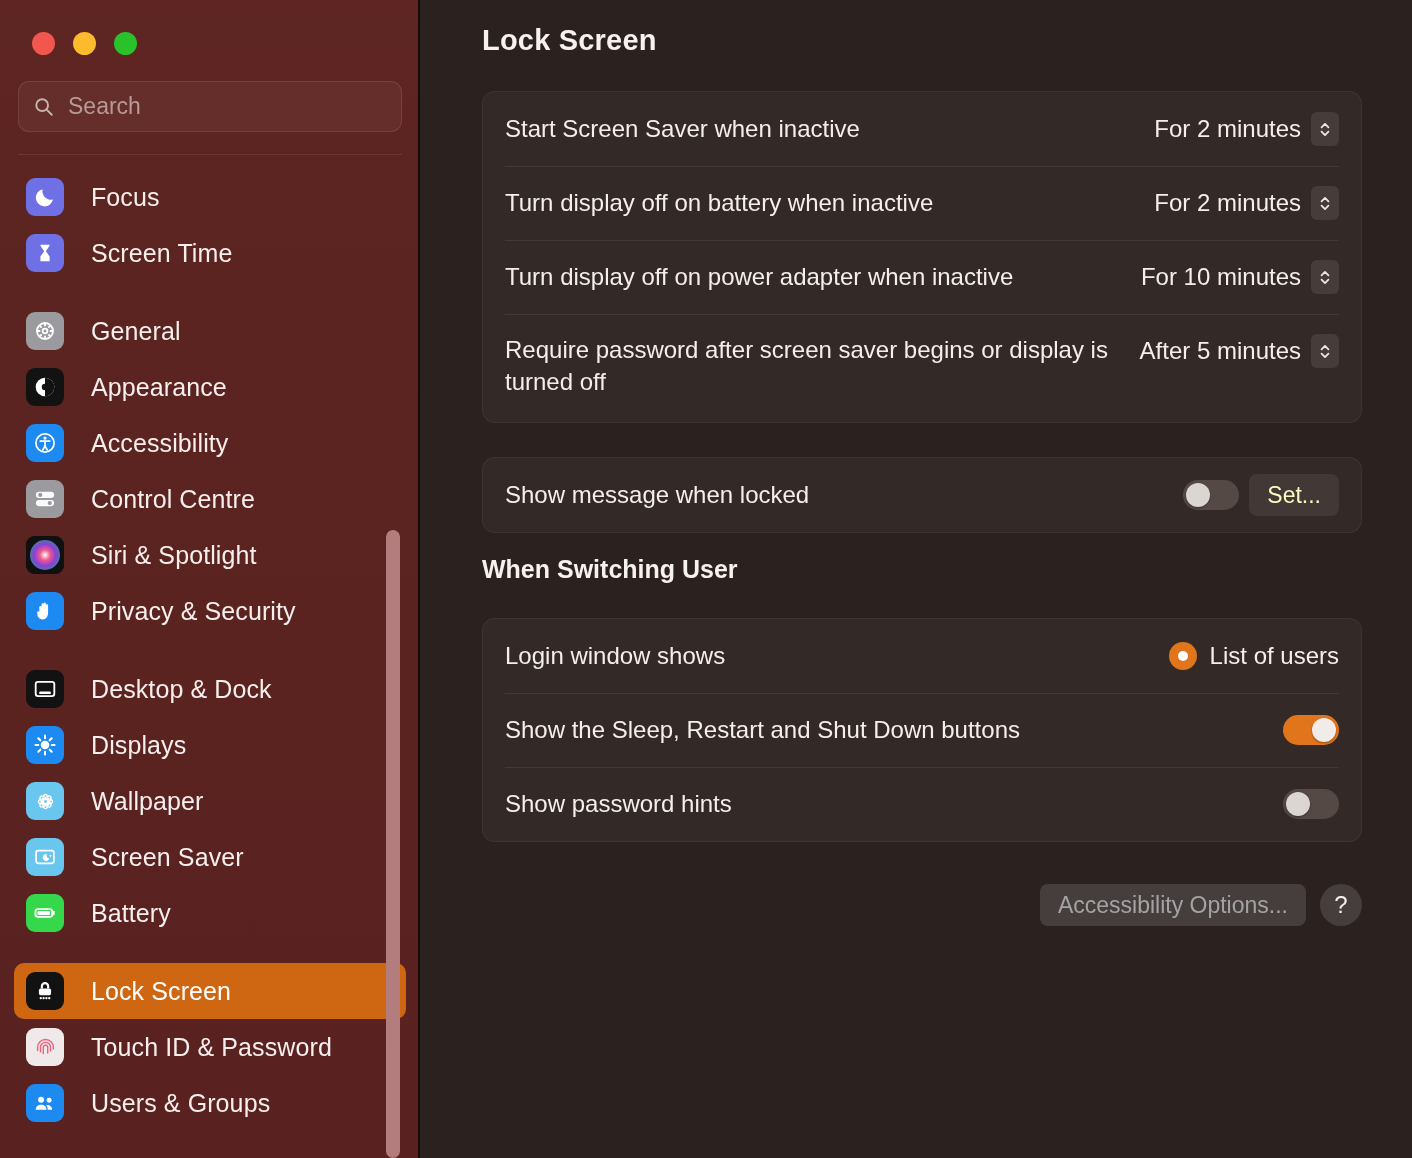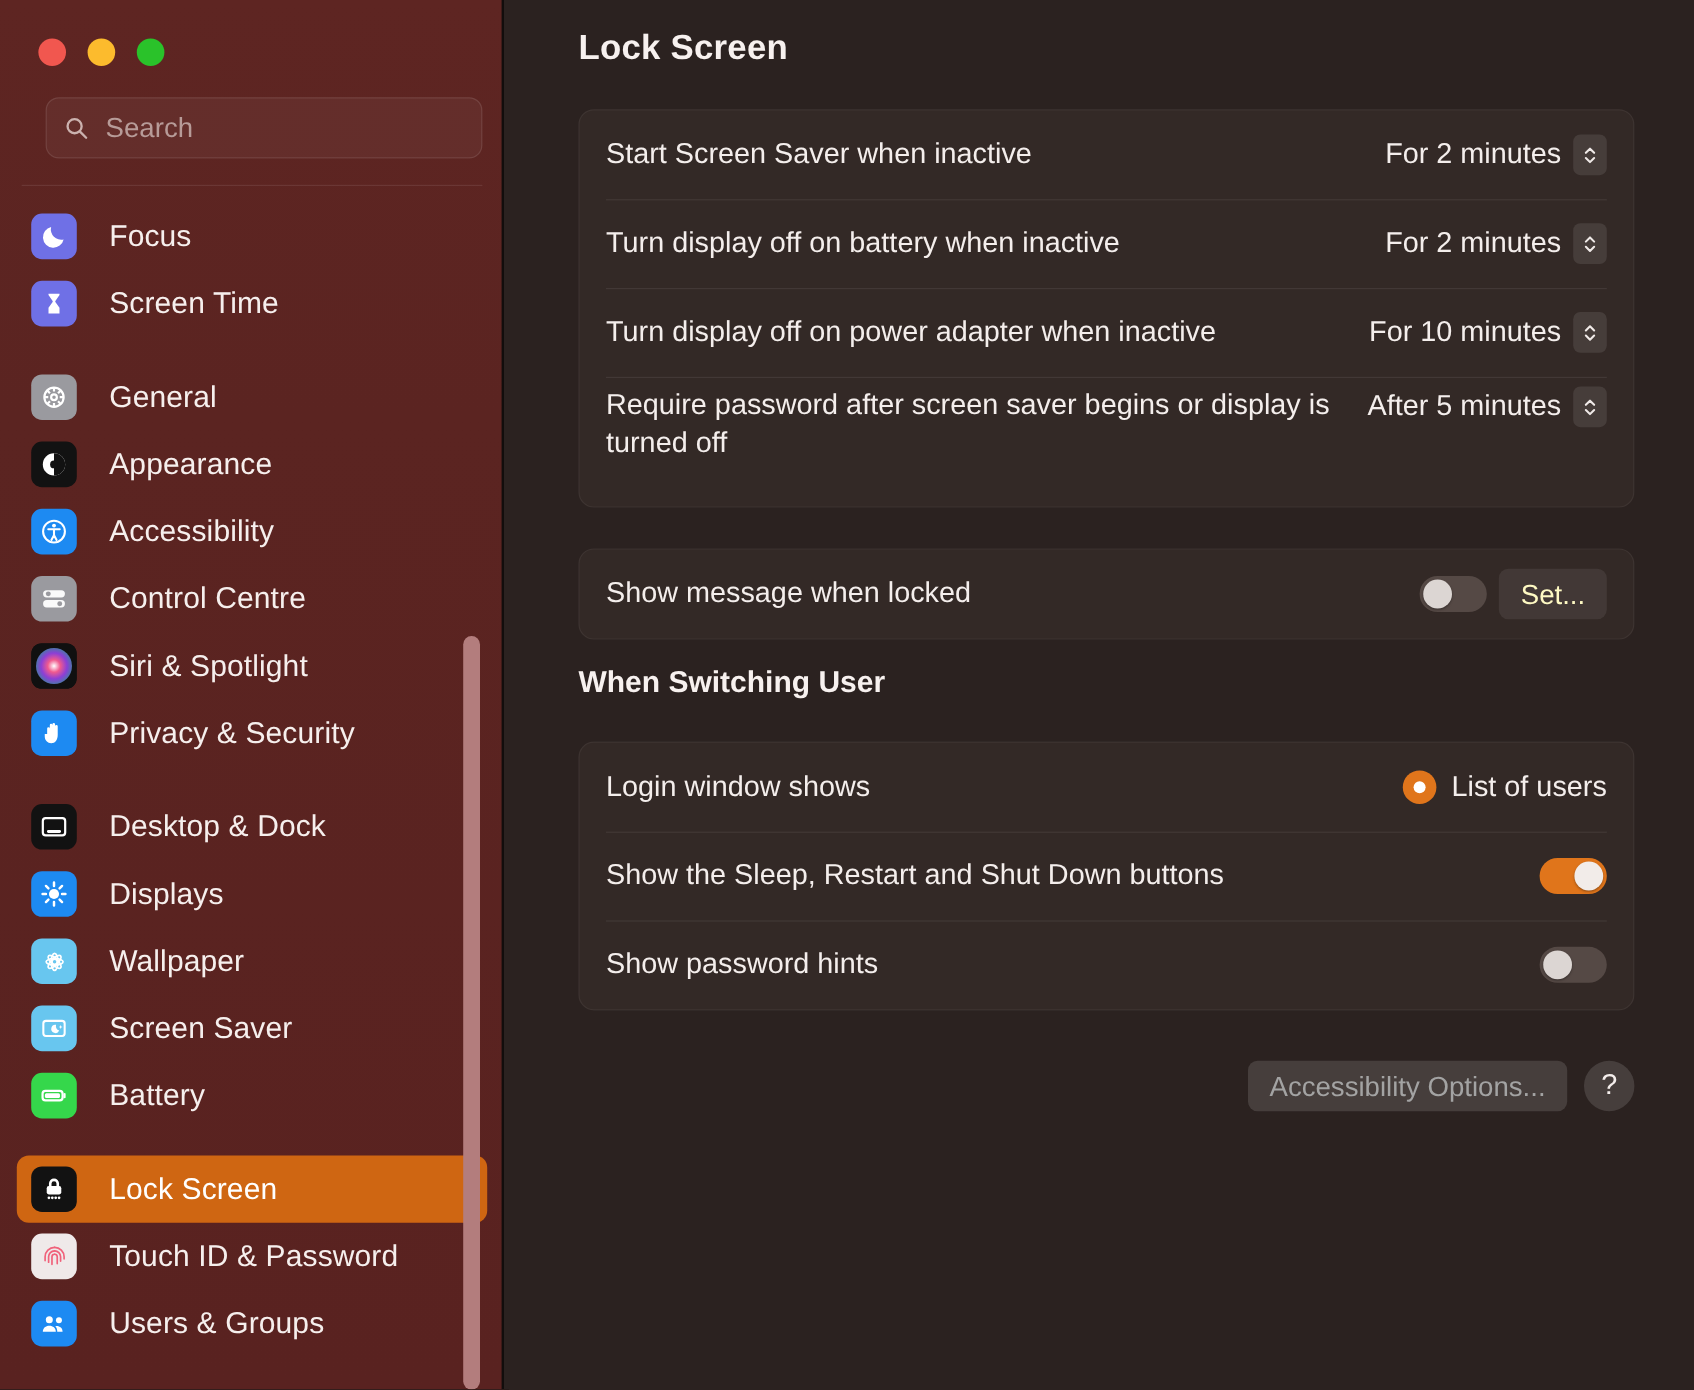--- a/index.html
+++ b/index.html
@@ -34,21 +34,20 @@
   .tl.green  { background: #2ac22a; }
 
   .search-wrap { padding: 26px 18px 0 18px; }
   .search-box {
     display: flex; align-items: center;
     height: 51px; border-radius: 11px;
     background: rgba(255,255,255,0.045);
     border: 1px solid rgba(255,255,255,0.10);
     padding: 0 14px;
     gap: 13px;
-    margin-left: 20px;
   }
   .search-icon { width: 22px; height: 22px; flex: 0 0 22px; opacity: .82; }
   .search-input {
     background: transparent; border: 0; outline: 0;
     color: #f0e7e5;
     font-family: "Liberation Sans", sans-serif;
     font-size: 23px;
     width: 100%;
   }
   .search-input::placeholder { color: #b79b98; }
@@ -117,21 +116,21 @@
     position: relative;
   }
   .row + .row::before {
     content: ""; position: absolute; left: 22px; right: 22px; top: 0;
     height: 1px; background: rgba(255,255,255,0.075);
   }
   .row-label {
     color: #f4eeec; font-size: 24px; line-height: 1.32;
     flex: 1 1 auto; padding-right: 20px;
   }
-  .row-tall { min-height: 108px; align-items: flex-start; padding-top: 8px; padding-bottom: 20px; }
+  .row-tall { min-height: 108px; align-items: flex-start; padding-top: 20px; padding-bottom: 20px; }
   .row-tall .row-label { max-width: 640px; }
   .row-right { display: flex; align-items: center; gap: 10px; flex: 0 0 auto; }
 
   .stepper-value { color: #f4eeec; font-size: 24px; white-space: nowrap; }
   .stepper-btn {
     width: 28px; height: 34px; border-radius: 6px;
     background: rgba(255,255,255,0.095);
     display: flex; align-items: center; justify-content: center;
     cursor: default;
   }

